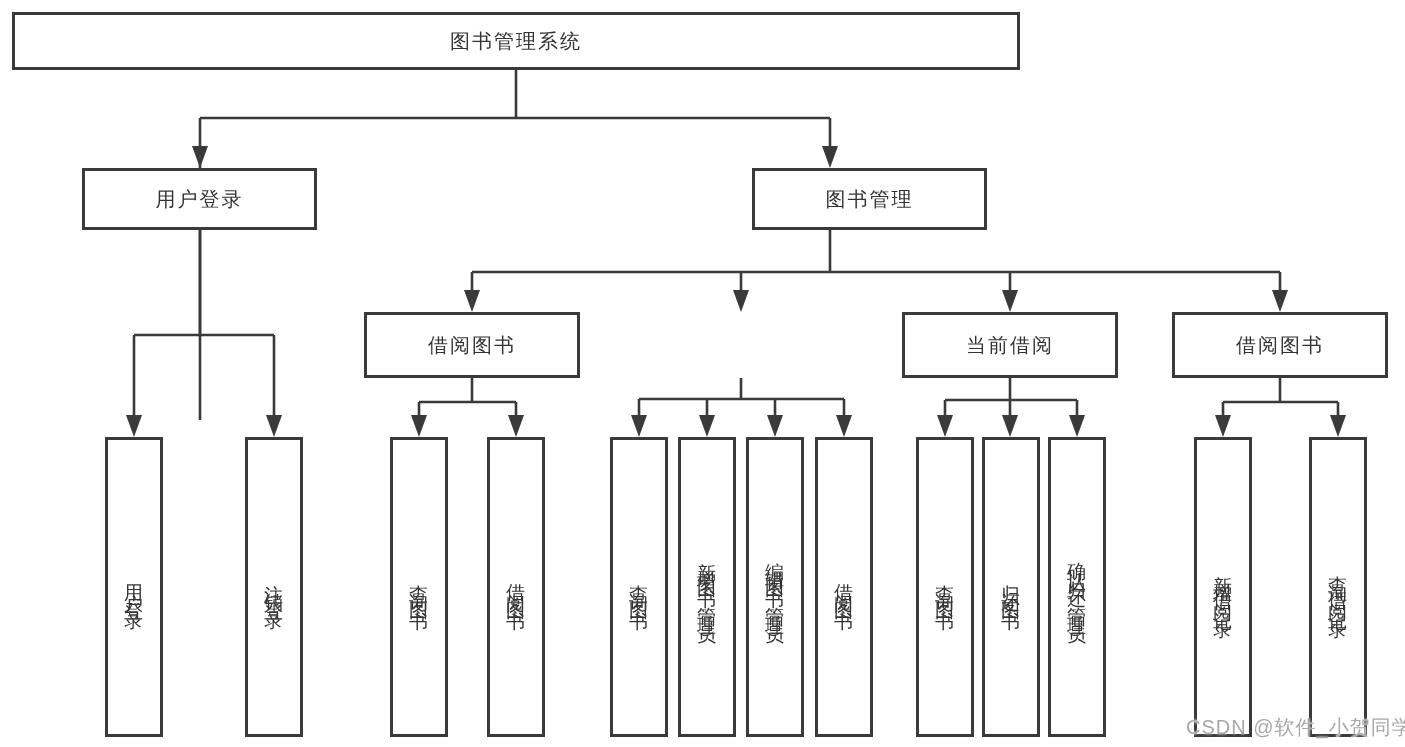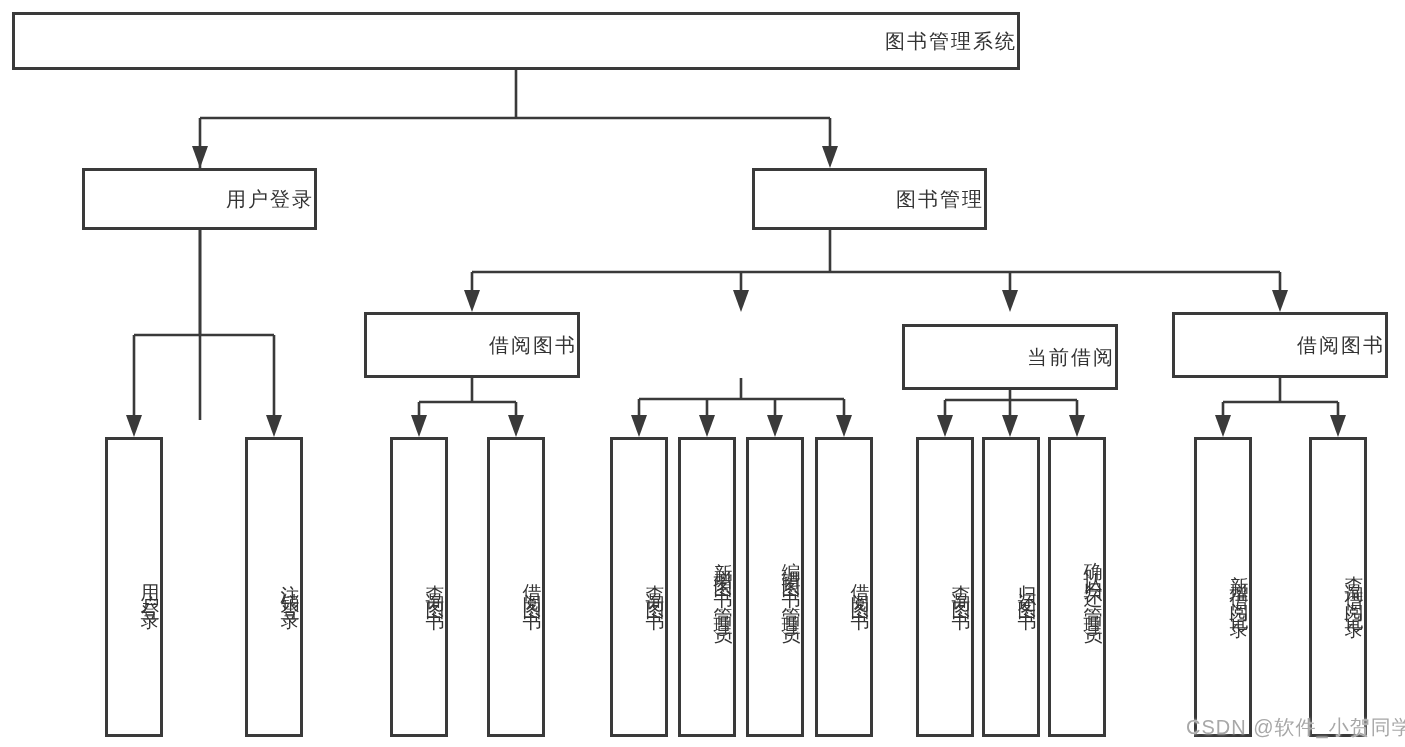--- a/index.html
+++ b/index.html
@@ -17,21 +17,21 @@
     overflow:hidden;position:relative;
   }
   #canvas{position:absolute;inset:0;width:1405px;height:747px;}
   #connectors{position:absolute;left:0;top:0;z-index:0;}
   #connectors path{fill:none;stroke:var(--color-line);stroke-width:2.6;}
   #connectors polygon{fill:var(--color-line);stroke:none;}
   .box{
     position:absolute;box-sizing:border-box;
     background:var(--color-box_background);
     border:3px solid var(--color-line);
-    display:flex;align-items:center;justify-content:flex-end;
+    display:flex;align-items:center;justify-content:center;
     color:var(--color-text);z-index:1;
   }
   .htext{
     font-size:20px;letter-spacing:2px;white-space:nowrap;
     color:var(--color-text);
   }
   .vbox{top:437px;width:58px;height:300px;}
   .vtext{
     writing-mode:vertical-rl;text-orientation:mixed;
     font-size:19px;letter-spacing:9px;line-height:1;
@@ -92,21 +92,21 @@
   <div class="box" style="left:82px;top:168px;width:235px;height:62px">
     <span class="htext">用户登录</span>
   </div>
   <div class="box" style="left:752px;top:168px;width:235px;height:62px">
     <span class="htext">图书管理</span>
   </div>
 
   <div class="box" style="left:364px;top:312px;width:216px;height:66px">
     <span class="htext">借阅图书</span>
   </div>
-  <div class="box" style="left:902px;top:324px;width:216px;height:66px">
+  <div class="box" style="left:902px;top:312px;width:216px;height:66px">
     <span class="htext">当前借阅</span>
   </div>
   <div class="box" style="left:1172px;top:312px;width:216px;height:66px">
     <span class="htext">借阅图书</span>
   </div>
 
   <div class="box vbox" style="left:105px">
     <span class="vtext">用户登录</span>
   </div>
   <div class="box vbox" style="left:245px">

